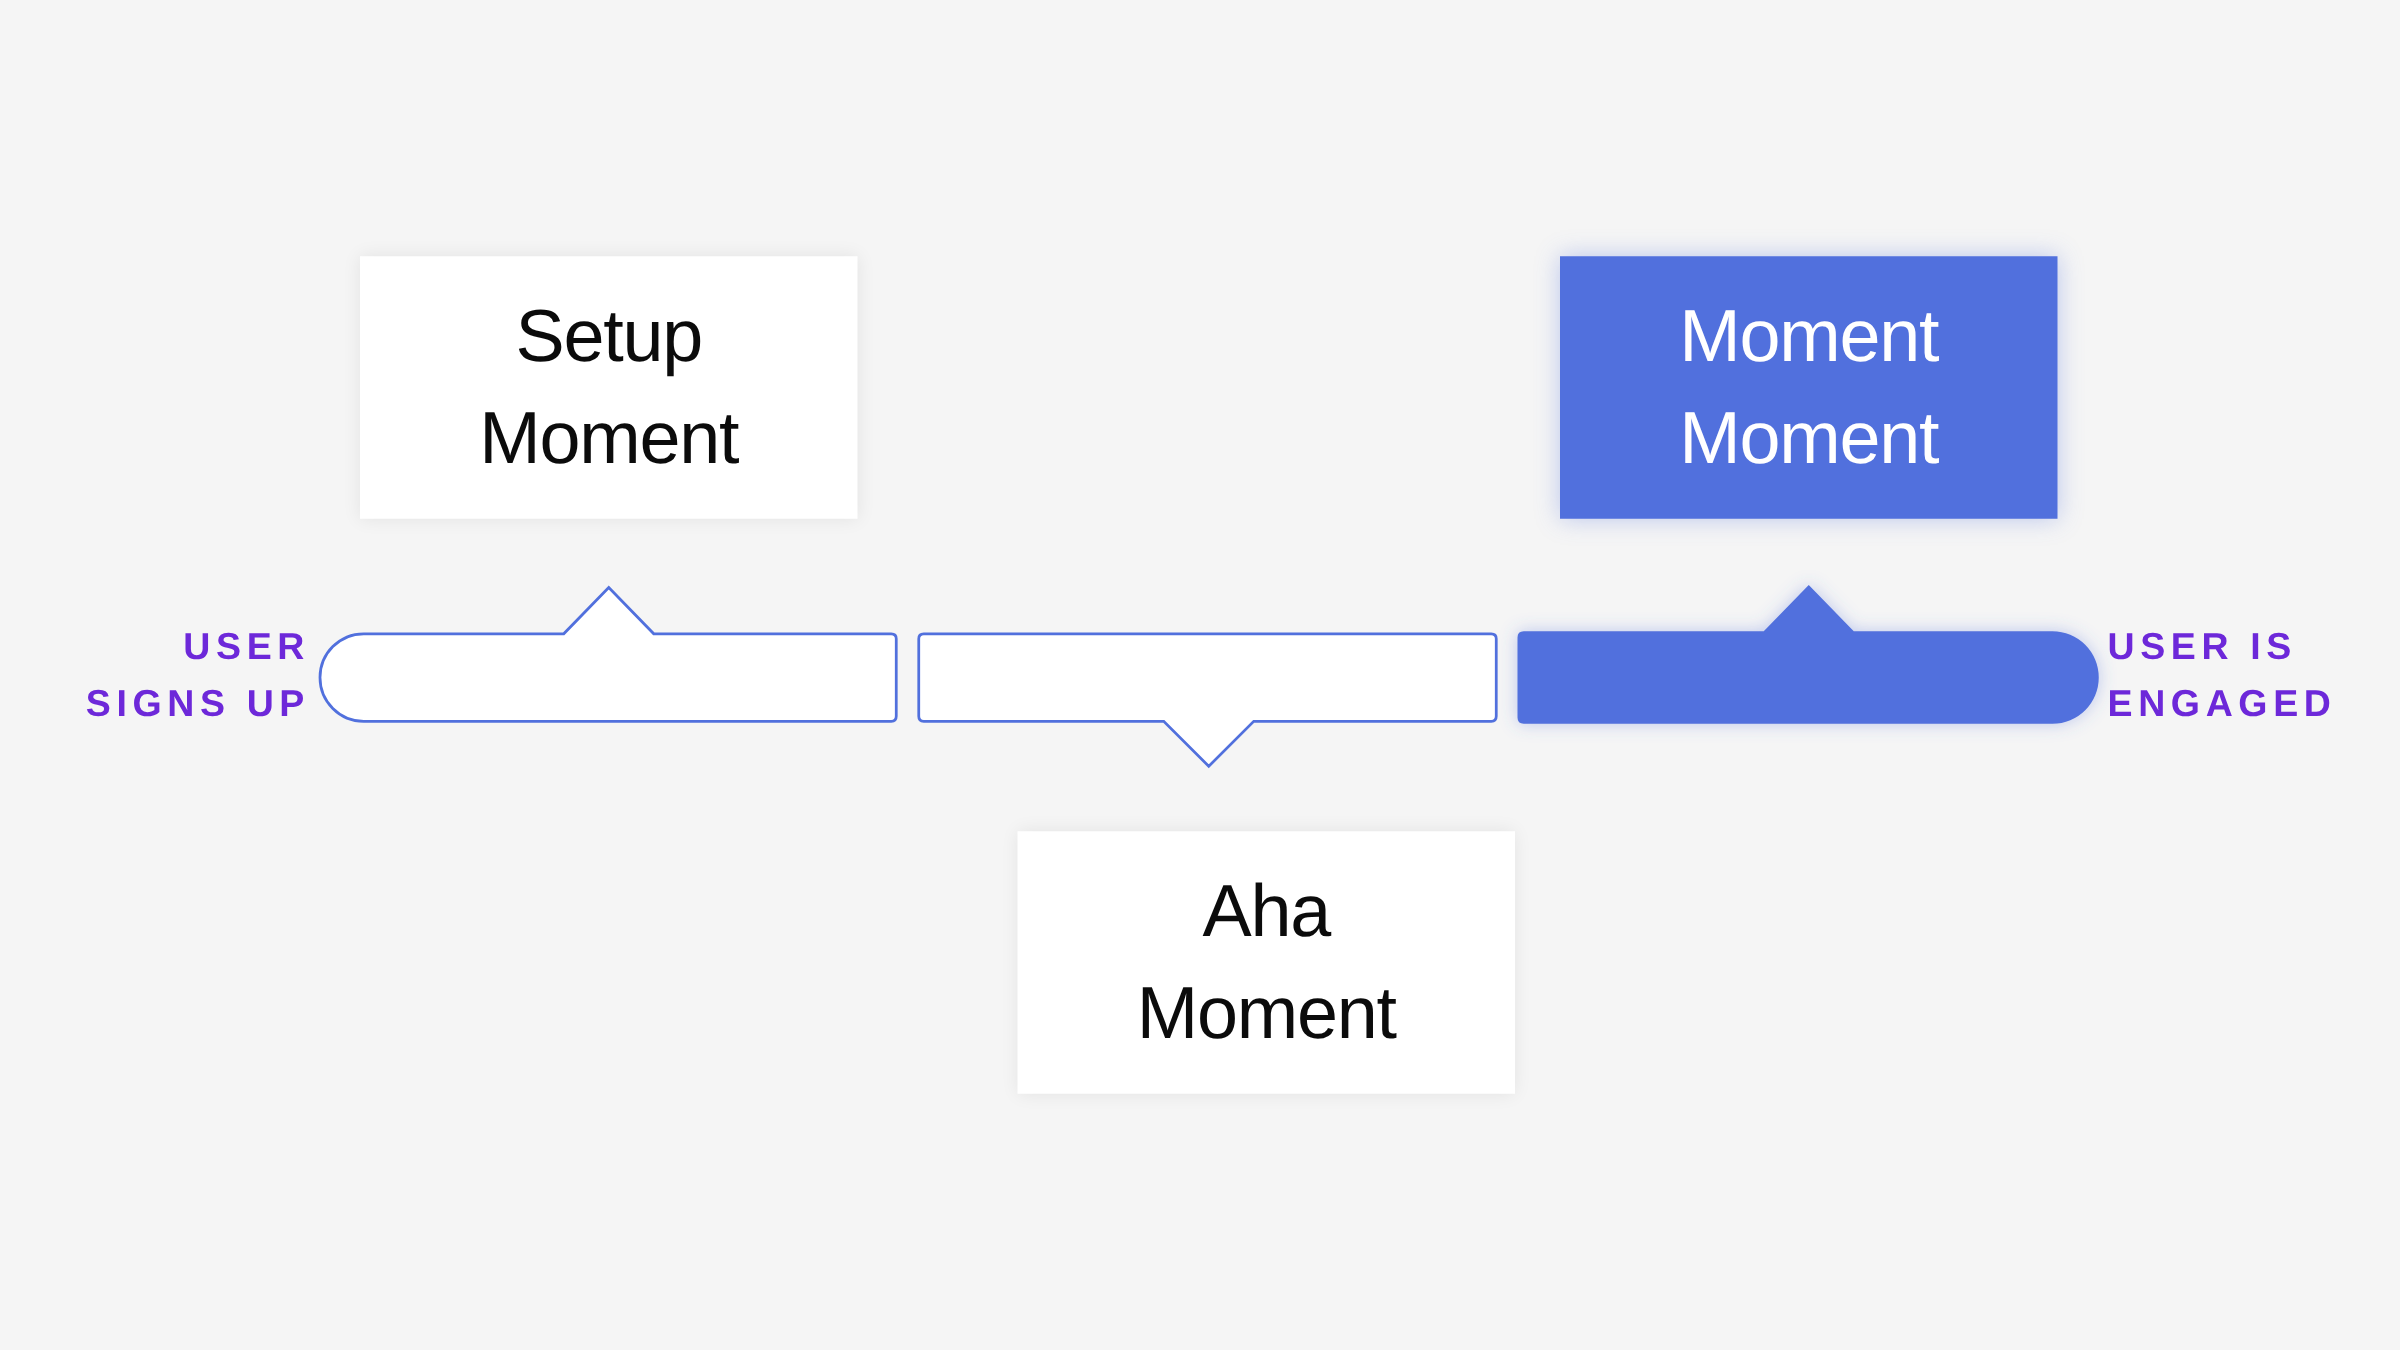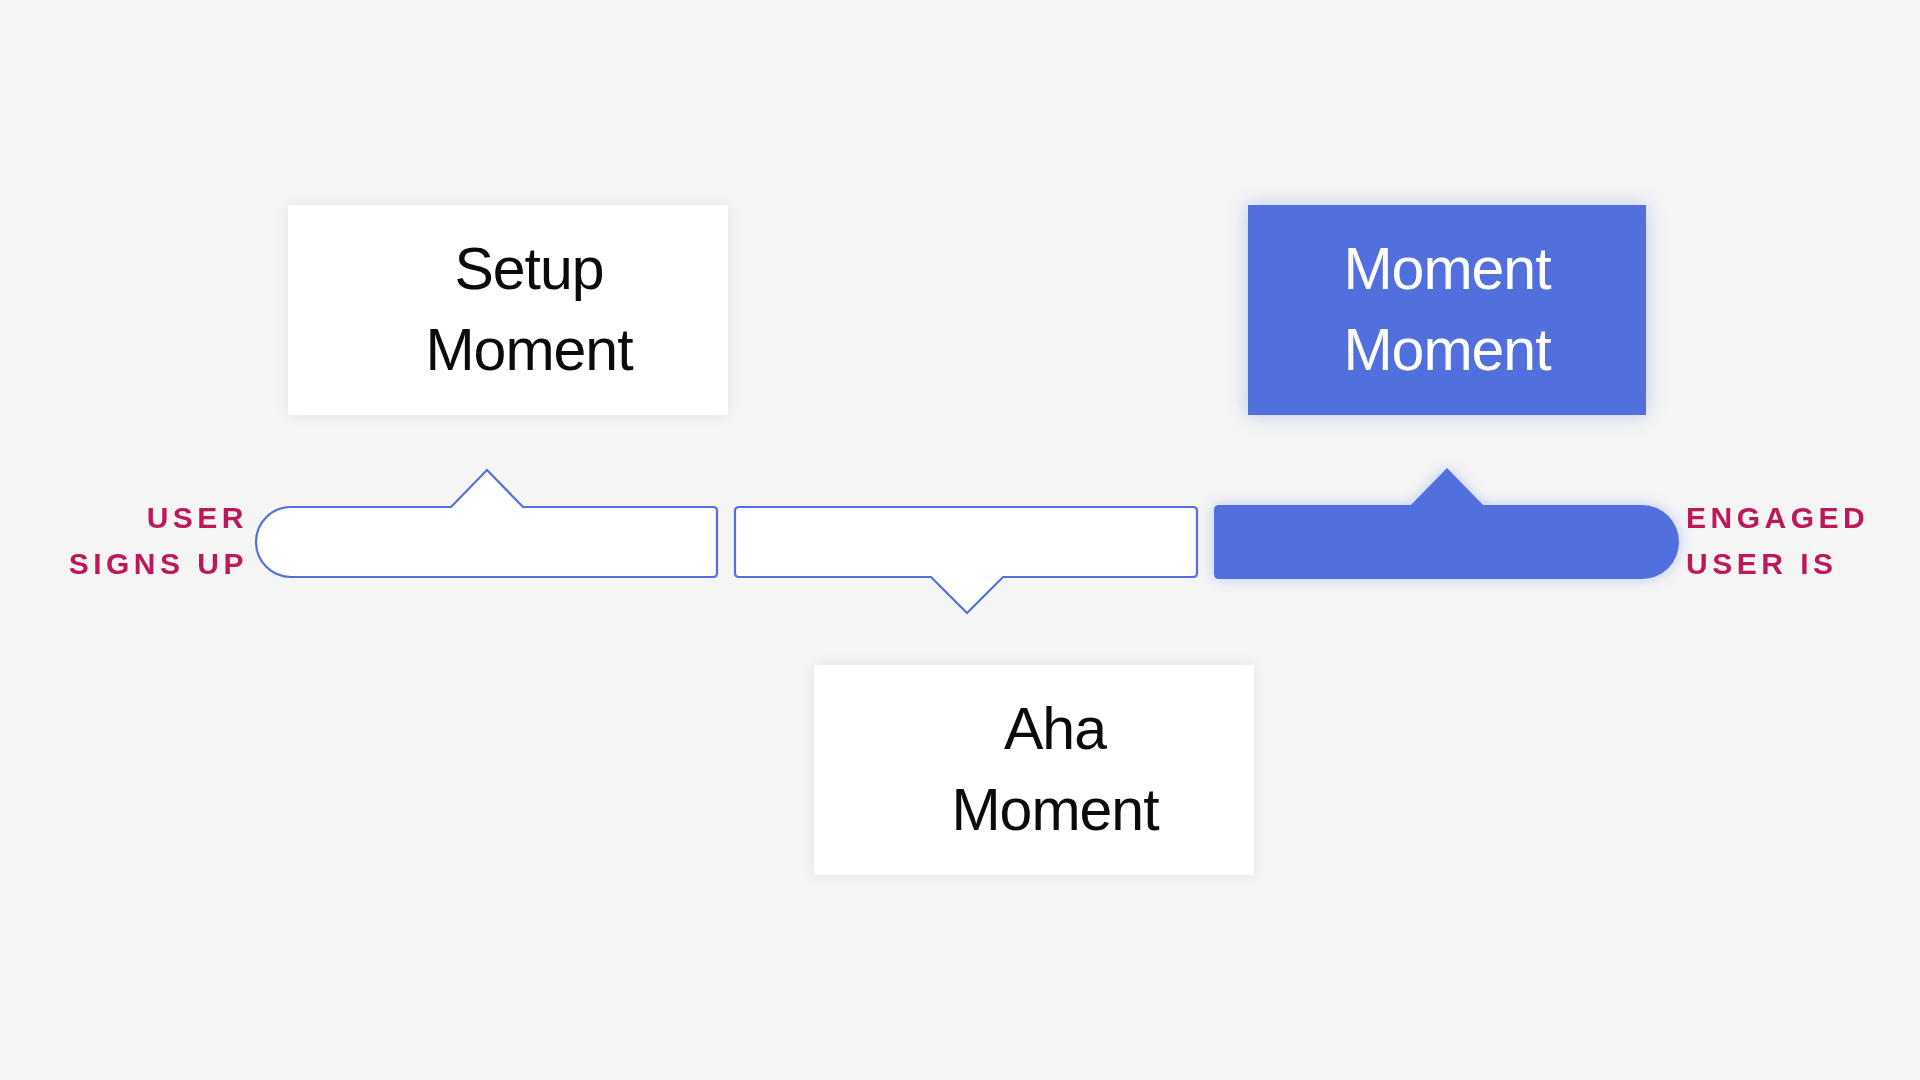--- a/index.html
+++ b/index.html
@@ -6,31 +6,31 @@
   body {
     width: 1920px; height: 1080px; overflow: hidden;
     background: #f5f5f5; position: relative;
     font-family: "Liberation Sans", sans-serif;
   }
   .card {
     position: absolute; width: 398px; height: 210px;
     display: flex; flex-direction: column; align-items: center; justify-content: center;
     box-shadow: 0 0 14px rgba(0,0,0,0.08);
   }
-  .card.white { background: #ffffff; color: #0b0b0b; padding-left: 42px; }
+  .card.white { background: #ffffff; color: #0b0b0b; }
   .card.accent { background: #5170dd; color: #ffffff; box-shadow: 0 0 18px rgba(81,112,221,0.35); }
   .card .line {
     font-size: 59px; line-height: 81px; letter-spacing: -1px; white-space: nowrap;
   }
   #card-setup { left: 288px; top: 205px; }
   #card-habit { left: 1248px; top: 205px; }
   #card-aha { left: 768px; top: 665px; margin-left: 46px; }
   .side-label {
     position: absolute; font-weight: 700; font-size: 30px; line-height: 46px;
-    letter-spacing: 4.5px; color: #be185d; white-space: nowrap;
+    letter-spacing: 4.5px; color: #6d28d9; white-space: nowrap;
   }
   #label-start { right: 1672px; top: 495px; text-align: right; }
   #label-end { left: 1686px; top: 495px; text-align: left; }
   svg.timeline { position: absolute; left: 0; top: 0; width: 1920px; height: 1080px; }
 </style>
 </head>
 <body>
 
 <svg class="timeline" viewBox="0 0 1920 1080" xmlns="http://www.w3.org/2000/svg">
   <defs>
@@ -52,22 +52,22 @@
 
   <path filter="url(#glow)" d="M 1219 505 L 1411 505 L 1447 468 L 1483 505 L 1642 505 A 37 37 0 0 1 1642 579 L 1219 579 Q 1214 579 1214 574 L 1214 510 Q 1214 505 1219 505 Z" fill="#5170dd"></path>
 </svg>
 
 <div class="side-label" id="label-start">
   <div>USER</div>
   <div>SIGNS UP</div>
 </div>
 
 <div class="side-label" id="label-end">
+  <div>USER IS</div>
   <div>ENGAGED</div>
-  <div>USER IS</div>
 </div>
 
 <div class="card white" id="card-setup">
   <div class="line">Setup</div>
   <div class="line">Moment</div>
 </div>
 
 <div class="card white" id="card-aha">
   <div class="line">Aha</div>
   <div class="line">Moment</div>

